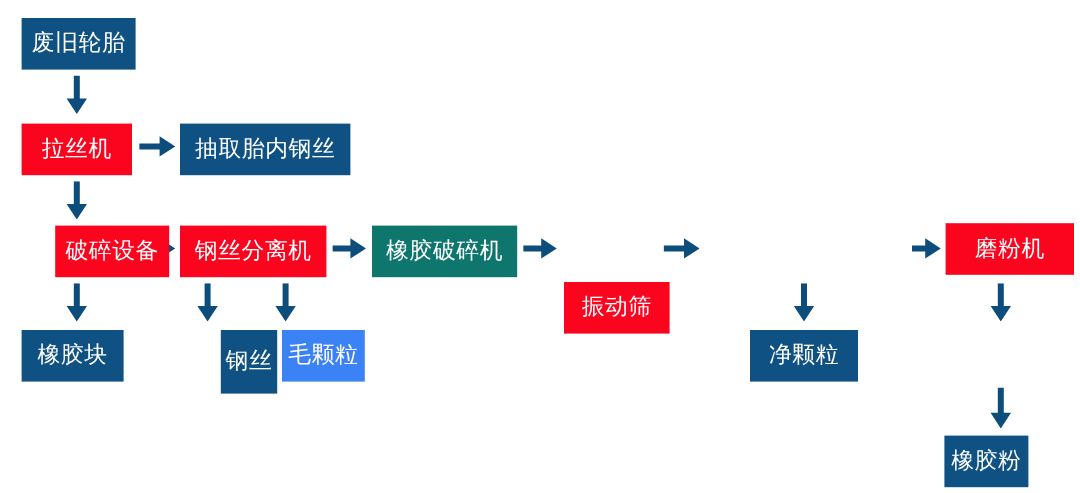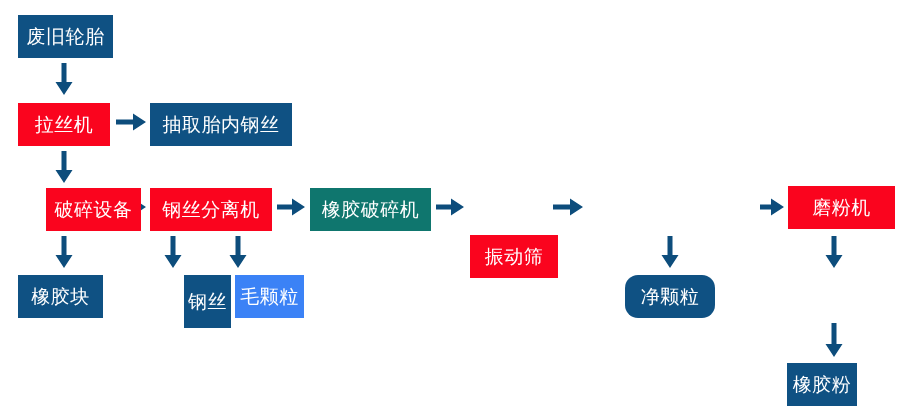--- a/index.html
+++ b/index.html
@@ -142,19 +142,19 @@
     </div>
     <div class="node blue" style="left: 18px; top: 275px; width: 85px; height: 43px; background: rgb(15, 81, 131); color: rgb(255, 255, 255);">
       <span>橡胶块</span>
     </div>
     <div class="node blue" style="left: 150px; top: 275px; width: 47px; height: 53px; background: rgb(15, 81, 131); color: rgb(255, 255, 255); margin-left: 34px;">
       <span>钢丝</span>
     </div>
     <div class="node blue" style="left: 203px; top: 275px; width: 69px; height: 43px; background: #3b82f6; color: rgb(255, 255, 255); margin-left: 32px;">
       <span>毛颗粒</span>
     </div>
-    <div class="node blue" style="left: 625px; top: 275px; width: 90px; height: 43px; background: rgb(15, 81, 131); color: rgb(255, 255, 255); border-radius: 13px;">
+    <div class="node blue" style="left: 625px; top: 275px; width: 90px; height: 43px; background: rgb(15, 81, 131); color: rgb(255, 255, 255);">
       <span>净颗粒</span>
     </div>
     <div class="node blue" style="left: 787px; top: 363px; width: 70px; height: 43px; background: rgb(15, 81, 131); color: rgb(255, 255, 255);">
       <span>橡胶粉</span>
     </div>
   </div>
 
 </body></html>

